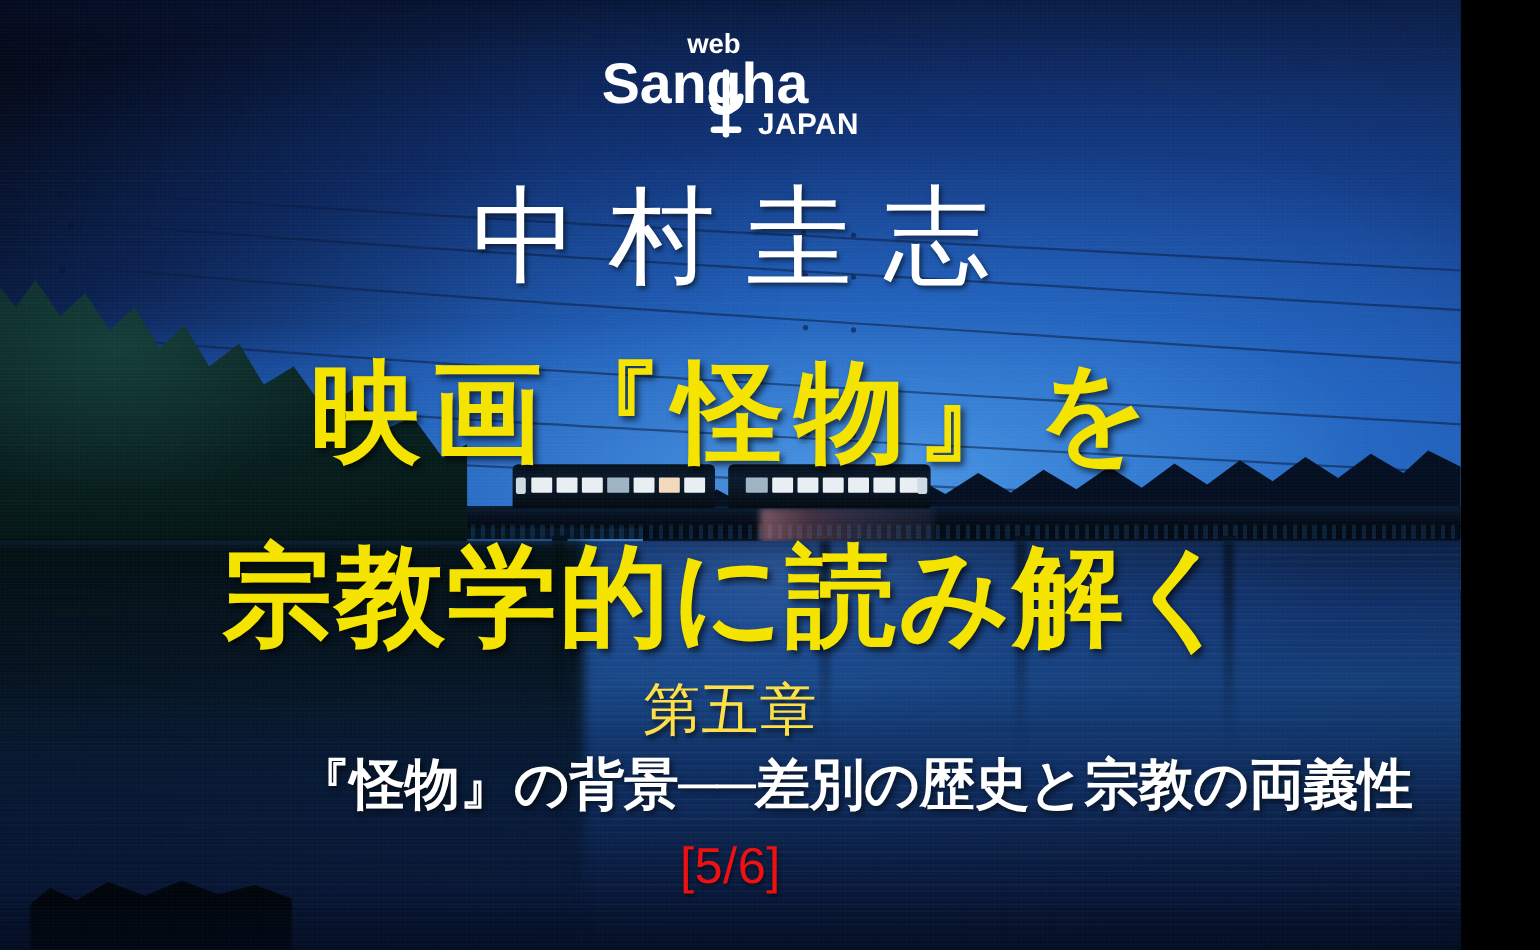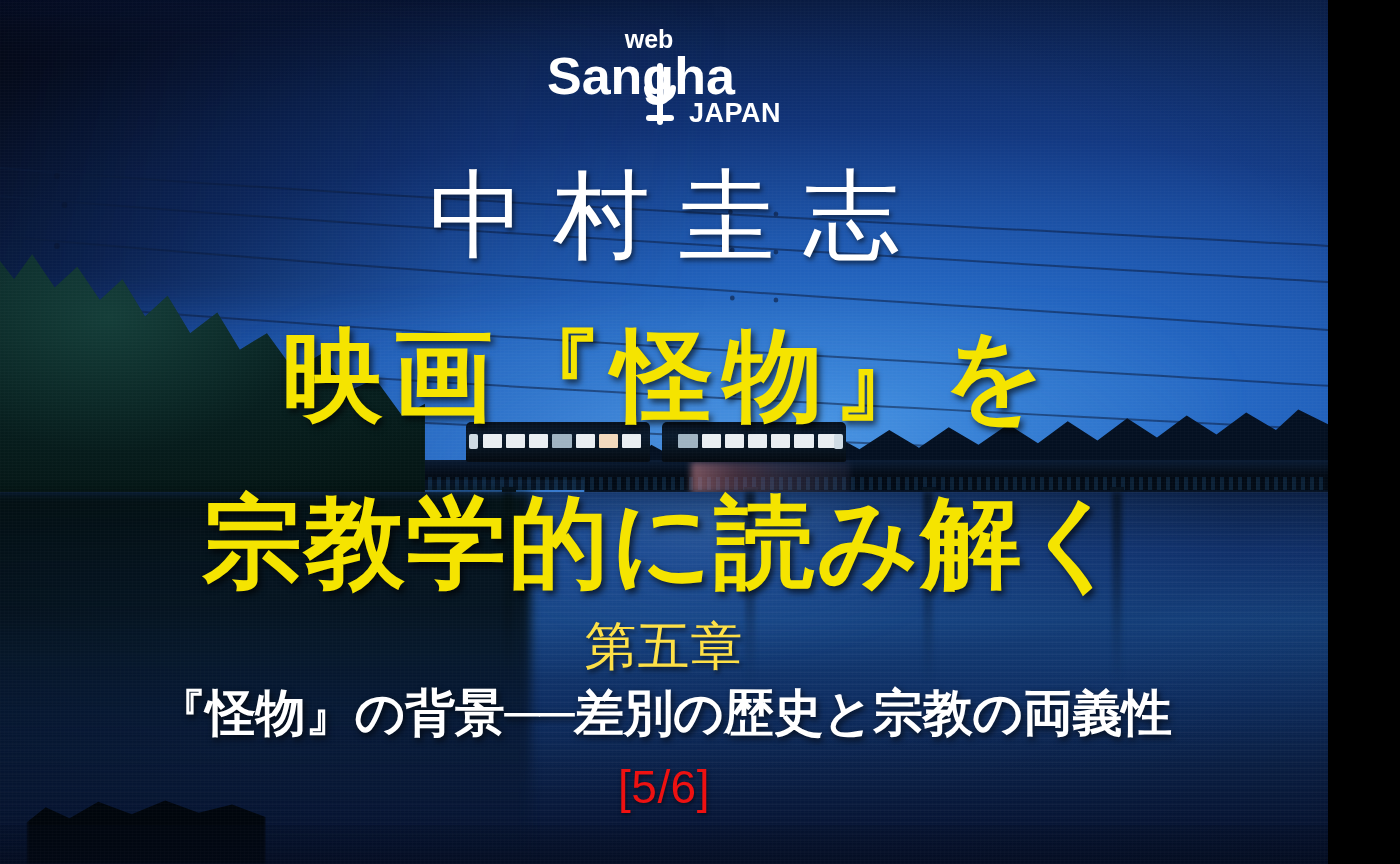--- a/index.html
+++ b/index.html
@@ -251,21 +251,21 @@
     position:absolute; left:50%; top:619px; transform:translateX(-50%);
     text-align:center; font-size:52px; line-height:1.05; color:#fde047;
     font-family:"Liberation Sans", sans-serif; font-weight:400;
     letter-spacing:0.02em;
     text-shadow:2px 3px 5px rgba(0,0,0,0.6);
     white-space:nowrap;
   }
 
   .subtitle {
     position:absolute; left:50%; top:686px; transform:translateX(-50%);
-    width:1240px; text-align:center; font-size:50px; line-height:1.1;
+    width:1240px; text-align:right; font-size:50px; line-height:1.1;
     color:#ffffff; font-family:"Liberation Sans", sans-serif; font-weight:700;
     letter-spacing:-0.01em;
     text-shadow:2px 3px 6px rgba(0,0,0,0.65);
     white-space:nowrap;
   }
 
   .partcount {
     position:absolute; left:50%; top:764px; transform:translateX(-50%);
     text-align:center; font-size:46px; line-height:1.0;
     color:#ee1111; font-family:"Liberation Sans", sans-serif; font-weight:400;

